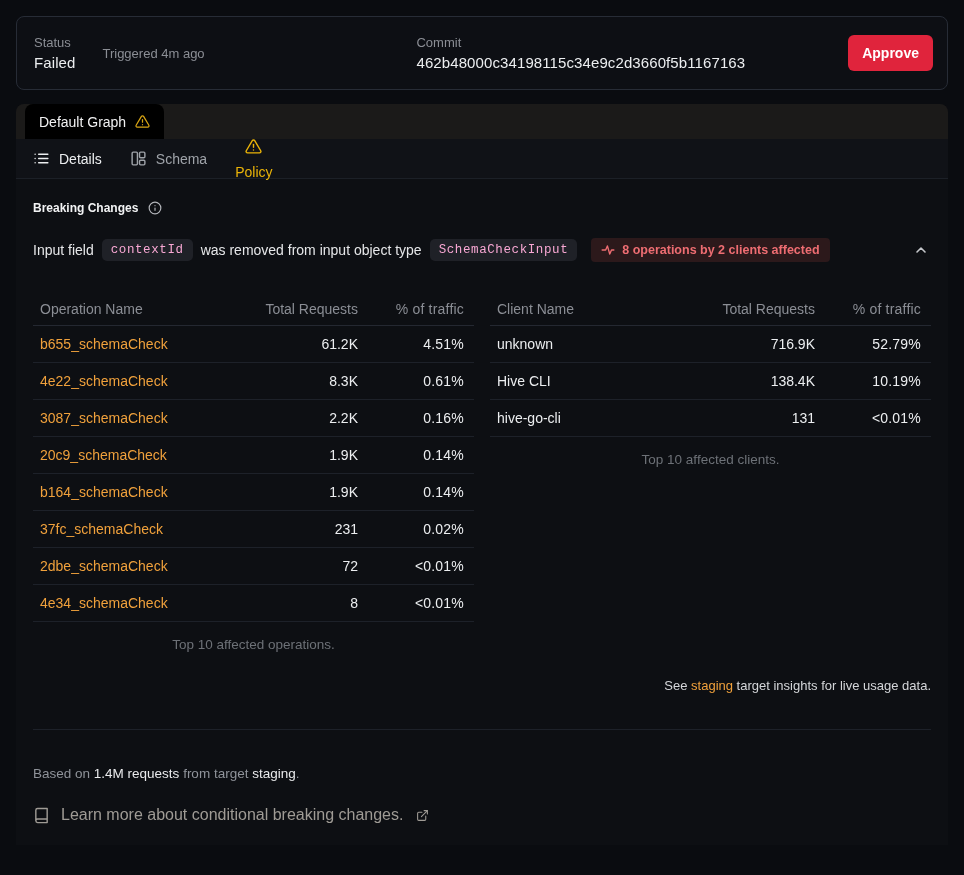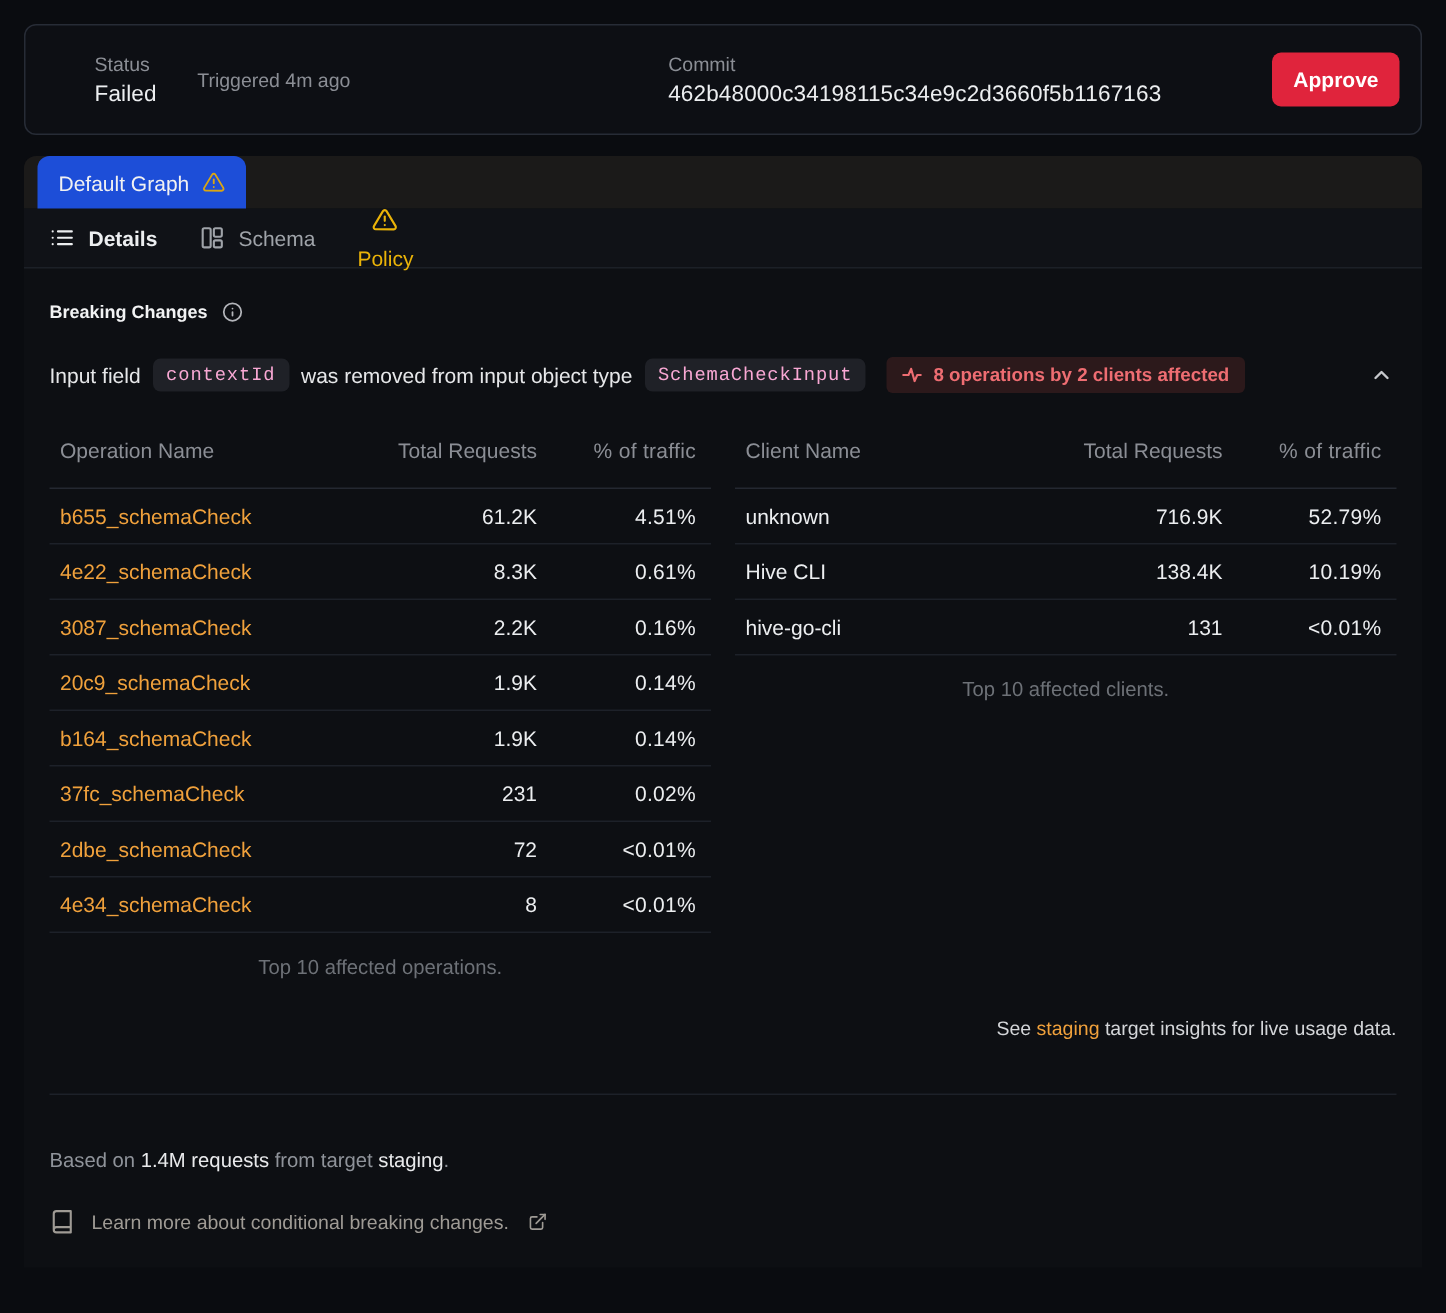--- a/index.html
+++ b/index.html
@@ -20,21 +20,21 @@
     background: #0d0f14;
     border: 1px solid #272c36;
     border-radius: 8px;
     display: flex;
     align-items: center;
     padding: 0 14px 0 17px;
   }
   .meta { display: flex; flex-direction: column; gap: 4px; }
   .meta-label { font-size: 13px; color: #8b8e95; }
   .meta-value { font-size: 15px; color: #eceef0; font-weight: 500; letter-spacing: .1px; }
-  .meta-status { margin-right: 27px; margin-left: 29px; }
+  .meta-status { margin-right: 27px; }
   .meta-triggered { min-width: 314px; margin-right: 0; }
   .approve-btn {
     margin-left: auto;
     background: #e0243c;
     color: #ffffff;
     border: none;
     border-radius: 6px;
     font-family: inherit;
     font-size: 14px;
     font-weight: 700;
@@ -55,39 +55,39 @@
     border-radius: 8px 8px 0 0;
     display: flex;
     align-items: stretch;
     padding-left: 9px;
   }
   .graph-tab {
     display: flex;
     align-items: center;
     gap: 9px;
     padding: 16px 14px;
-    background: #1d4ed8;
+    background: #000000;
     border-radius: 8px 8px 0 0;
     font-size: 14px;
     color: #f1f1f2;
     cursor: pointer;
   }
   .tab-warn { color: #d9a514; }
 
   .nav {
     height: 40px;
     background: #101217;
     border-bottom: 1px solid #1c2027;
     display: flex;
     align-items: center;
     gap: 28px;
     padding: 0 17px;
   }
   .nav-item { display: flex; align-items: center; gap: 9px; font-size: 14px; cursor: pointer; }
-  .nav-details { color: #eceef0; font-weight: 700; }
+  .nav-details { color: #eceef0; font-weight: 400; }
   .nav-schema  { color: #9fa3a9; }
   .nav-policy  { color: #eab308; flex-direction: column; }
 
   .content { padding: 0 17px 20px; }
 
   .section-title {
     margin-top: 22px;
     display: flex;
     align-items: center;
     gap: 10px;
@@ -134,21 +134,21 @@
     border: none;
     color: #c6c8cc;
     cursor: pointer;
     padding: 2px;
   }
 
   
   .tables { display: grid; grid-template-columns: 1fr 1fr; gap: 16px; margin-top: 30px; }
   .t-head {
     display: flex;
-    align-items: flex-start;
+    align-items: center;
     height: 34px;
     padding: 0 10px 0 7px;
     color: #8b8e95;
     font-size: 14px;
     border-bottom: 1px solid #242831;
   }
   .t-row {
     display: flex;
     align-items: center;
     height: 37px;
@@ -171,21 +171,21 @@
 
   .footer-block { margin-top: 34px; font-size: 13.5px; line-height: 20px; color: #8f939a; }
   .white { color: #e9eaec; }
 
   .learn-row {
     margin-top: 22px;
     display: flex;
     align-items: center;
     gap: 11px;
     color: #9f9b95;
-    font-size: 13px;
+    font-size: 16px;
     cursor: pointer;
   }
   .ext-ic { color: #9f9b95; margin-left: 2px; }
 </style>
 </head>
 <body>
 
 <header class="top-card">
   <div class="meta meta-status">
     <span class="meta-label">Status</span>

